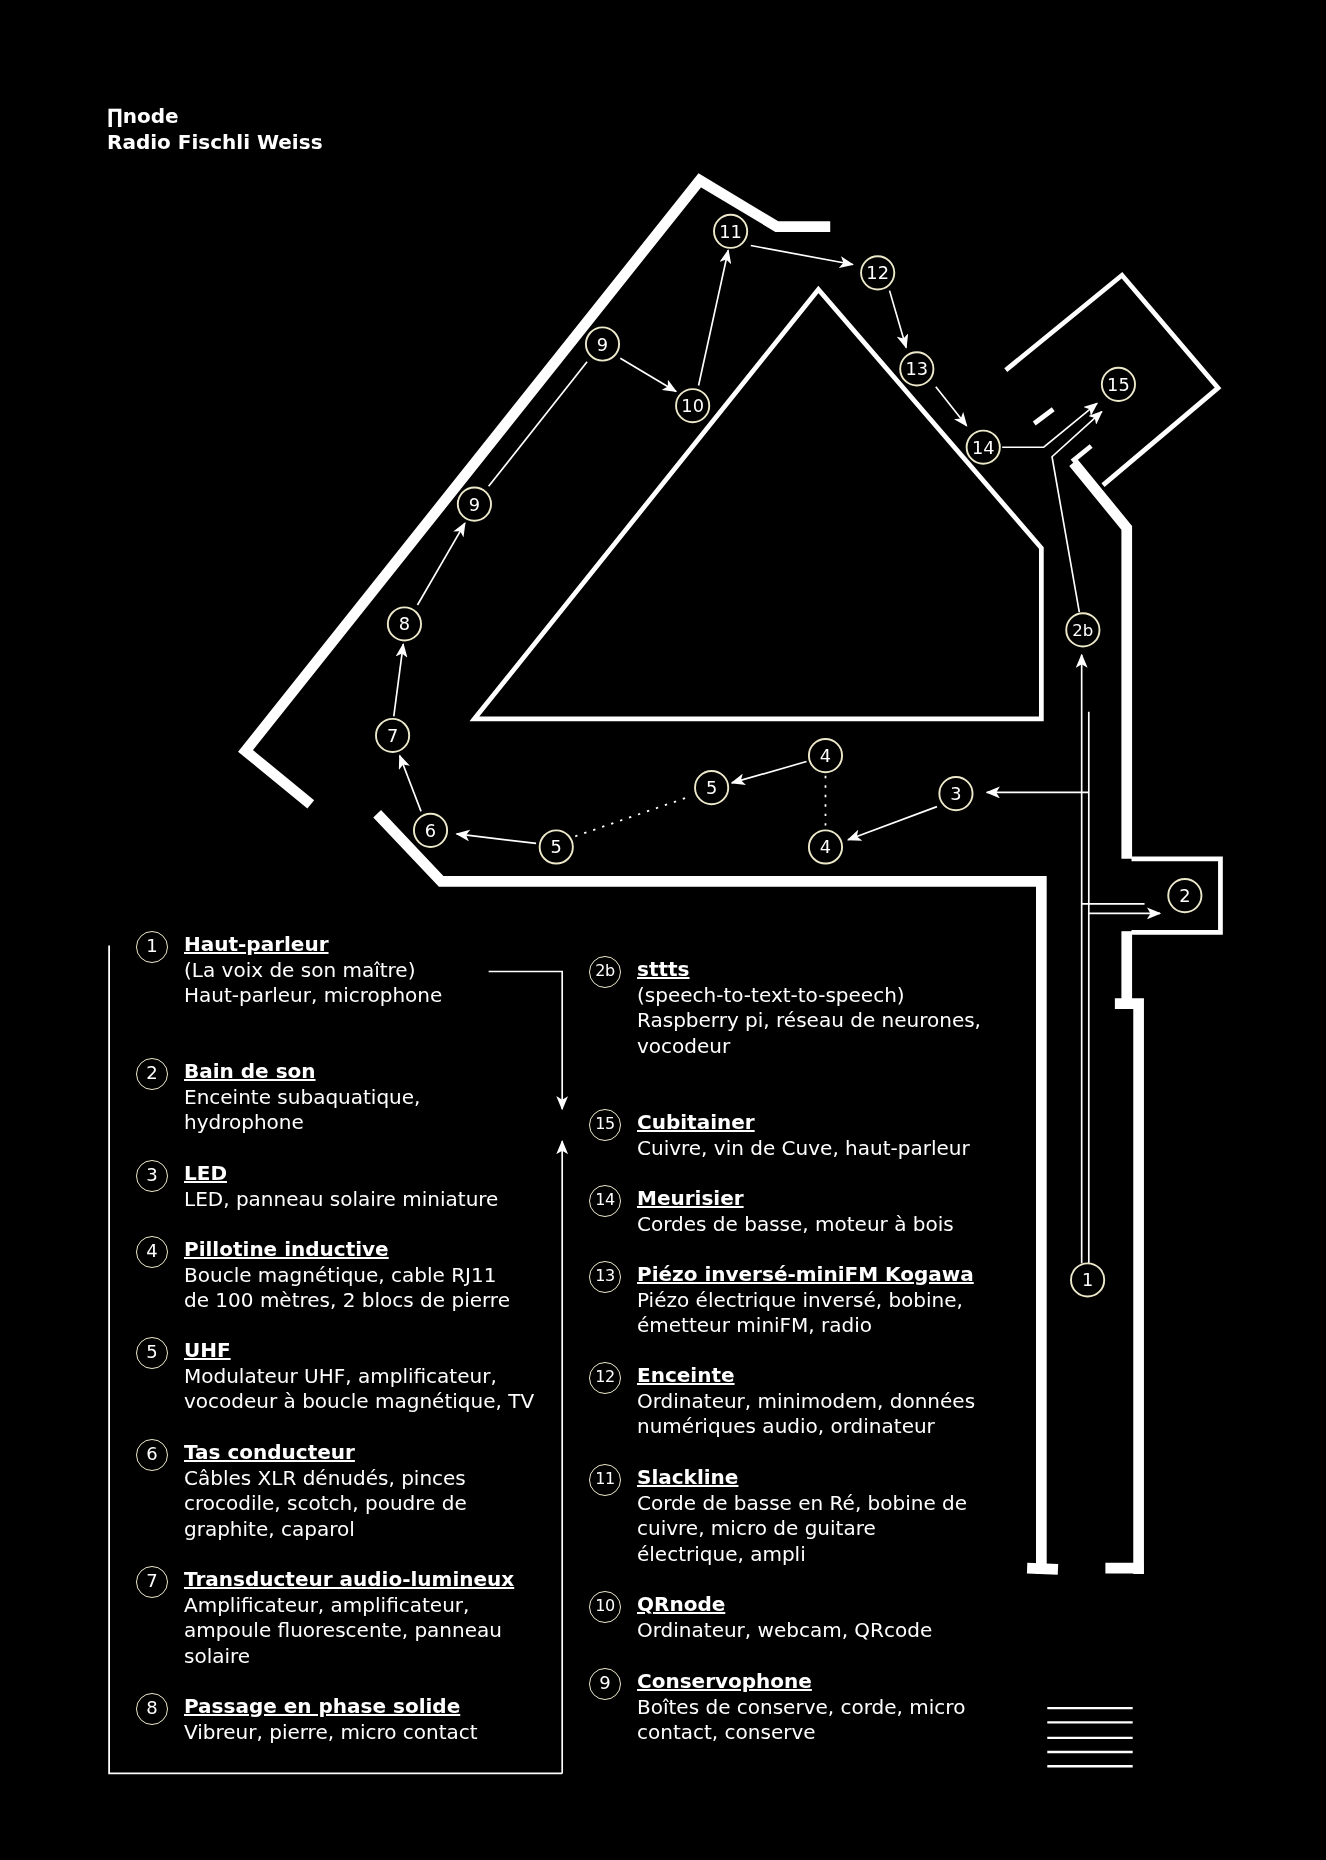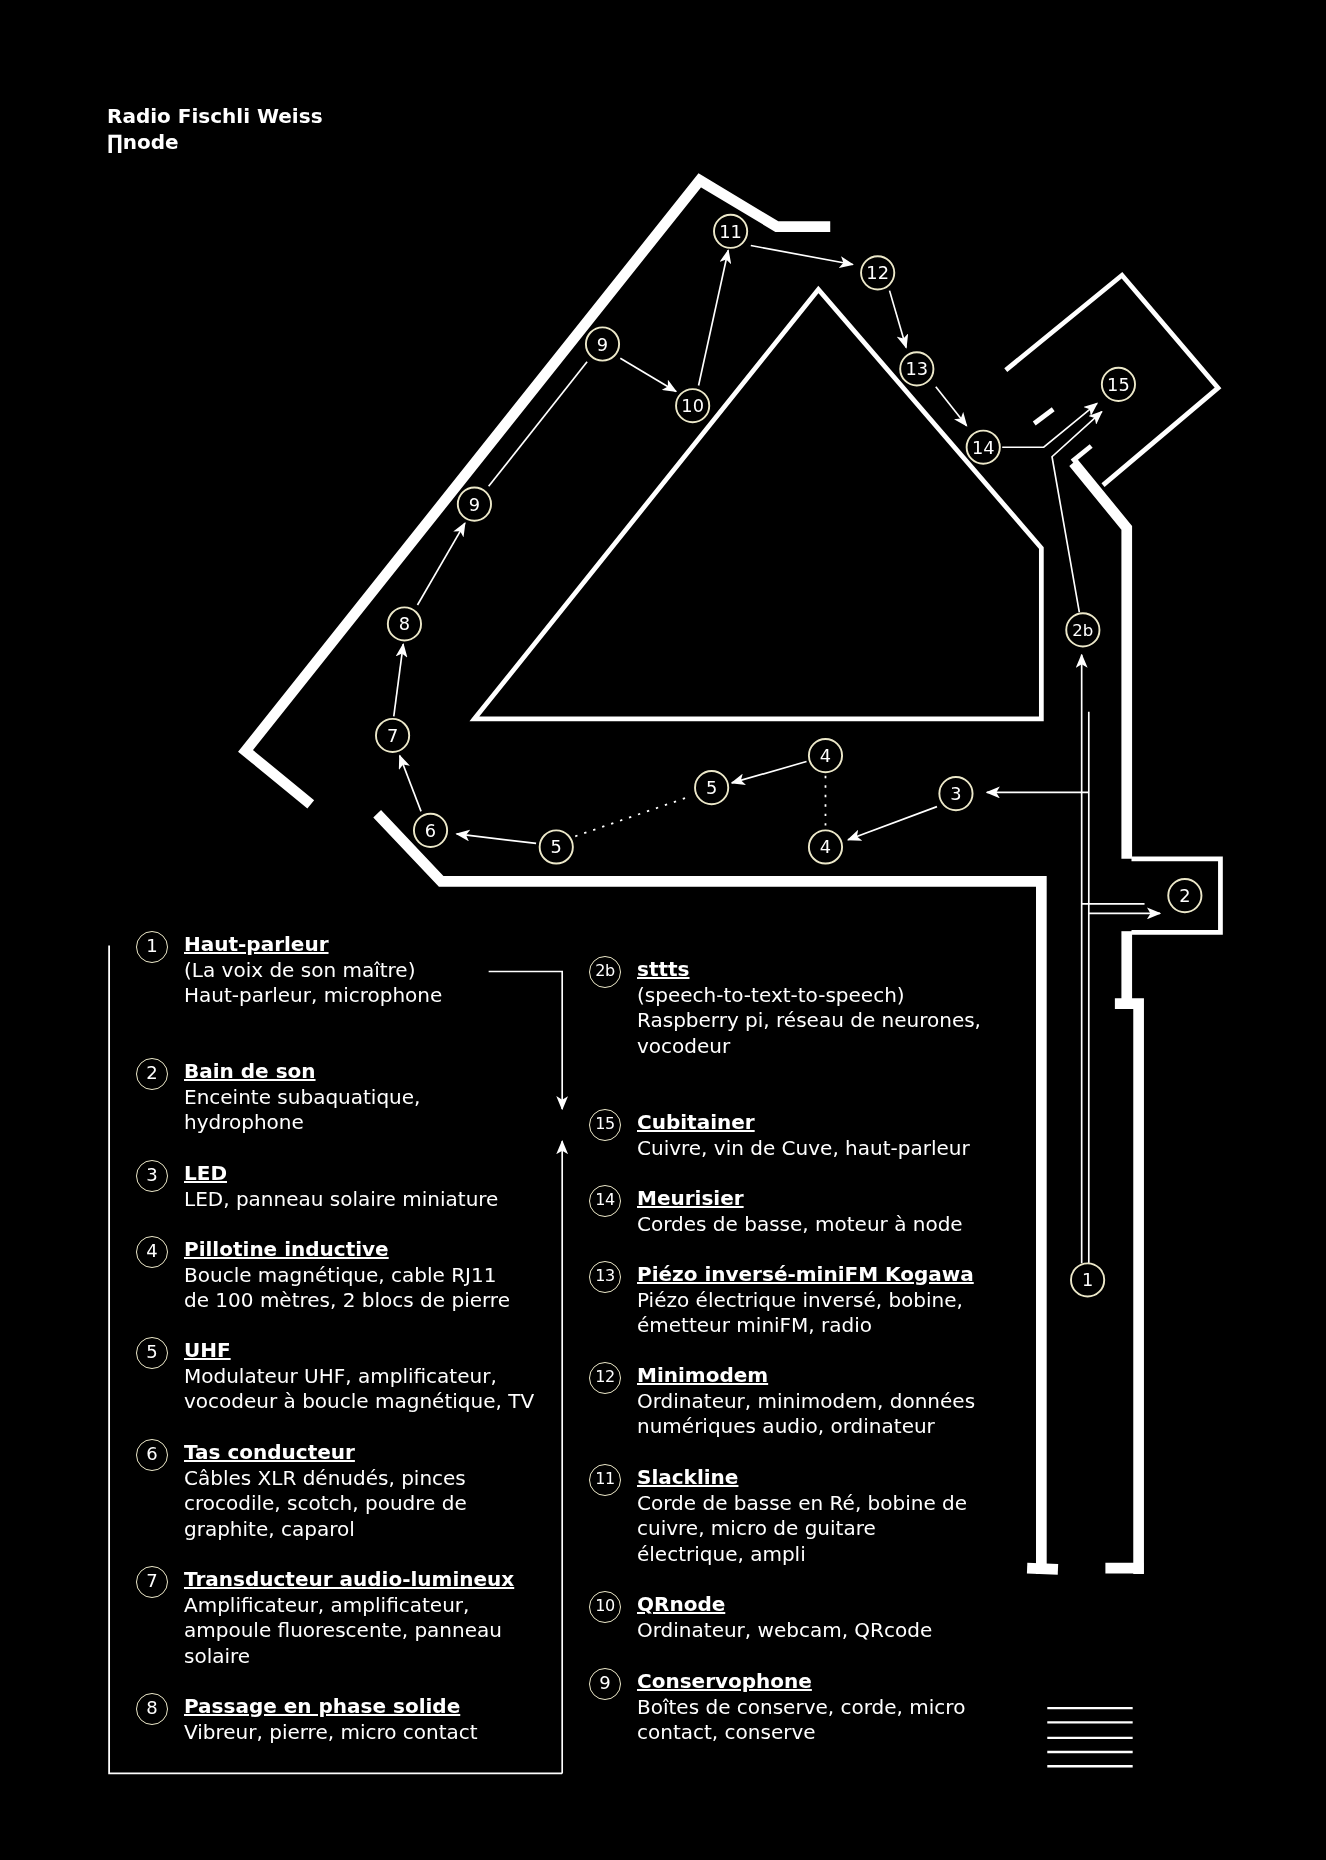--- a/index.html
+++ b/index.html
@@ -181,22 +181,22 @@
         <text x="829" y="382.5" text-anchor="middle" fill="#fff" stroke="none">14</text>
       </g>
     <g>
         <circle cx="943" cy="324" r="14"></circle>
         <text x="943" y="329.5" text-anchor="middle" fill="#fff" stroke="none">15</text>
       </g>
   </g>
 </svg>
 
 <div class="header">
+  <div class="b">∏node</div>
   <div class="b">Radio Fischli Weiss</div>
-  <div class="b">∏node</div>
 </div>
 
 <div>
   <div class="entry" style="left:184px; top:932px;">
     <span class="num">1</span>
     <div class="title">Haut-parleur</div>
     <div class="line">(La voix de son maître)</div>
     <div class="line">Haut-parleur, microphone</div>
   </div>
   <div class="entry" style="left:184px; top:1059px;">
@@ -252,31 +252,31 @@
     <div class="line">vocodeur</div>
   </div>
   <div class="entry" style="left:637px; top:1110px;">
     <span class="num small">15</span>
     <div class="title">Cubitainer</div>
     <div class="line">Cuivre, vin de Cuve, haut-parleur</div>
   </div>
   <div class="entry" style="left:637px; top:1186px;">
     <span class="num small">14</span>
     <div class="title">Meurisier</div>
-    <div class="line">Cordes de basse, moteur à node</div>
+    <div class="line">Cordes de basse, moteur à bois</div>
   </div>
   <div class="entry" style="left:637px; top:1262px;">
     <span class="num small">13</span>
     <div class="title">Piézo inversé-miniFM Kogawa</div>
     <div class="line">Piézo électrique inversé, bobine,</div>
     <div class="line">émetteur miniFM, radio</div>
   </div>
   <div class="entry" style="left:637px; top:1363px;">
     <span class="num small">12</span>
-    <div class="title">Minimodem</div>
+    <div class="title">Enceinte</div>
     <div class="line">Ordinateur, minimodem, données</div>
     <div class="line">numériques audio, ordinateur</div>
   </div>
   <div class="entry" style="left:637px; top:1465px;">
     <span class="num small">11</span>
     <div class="title">Slackline</div>
     <div class="line">Corde de basse en Ré, bobine de</div>
     <div class="line">cuivre, micro de guitare</div>
     <div class="line">électrique, ampli</div>
   </div>

